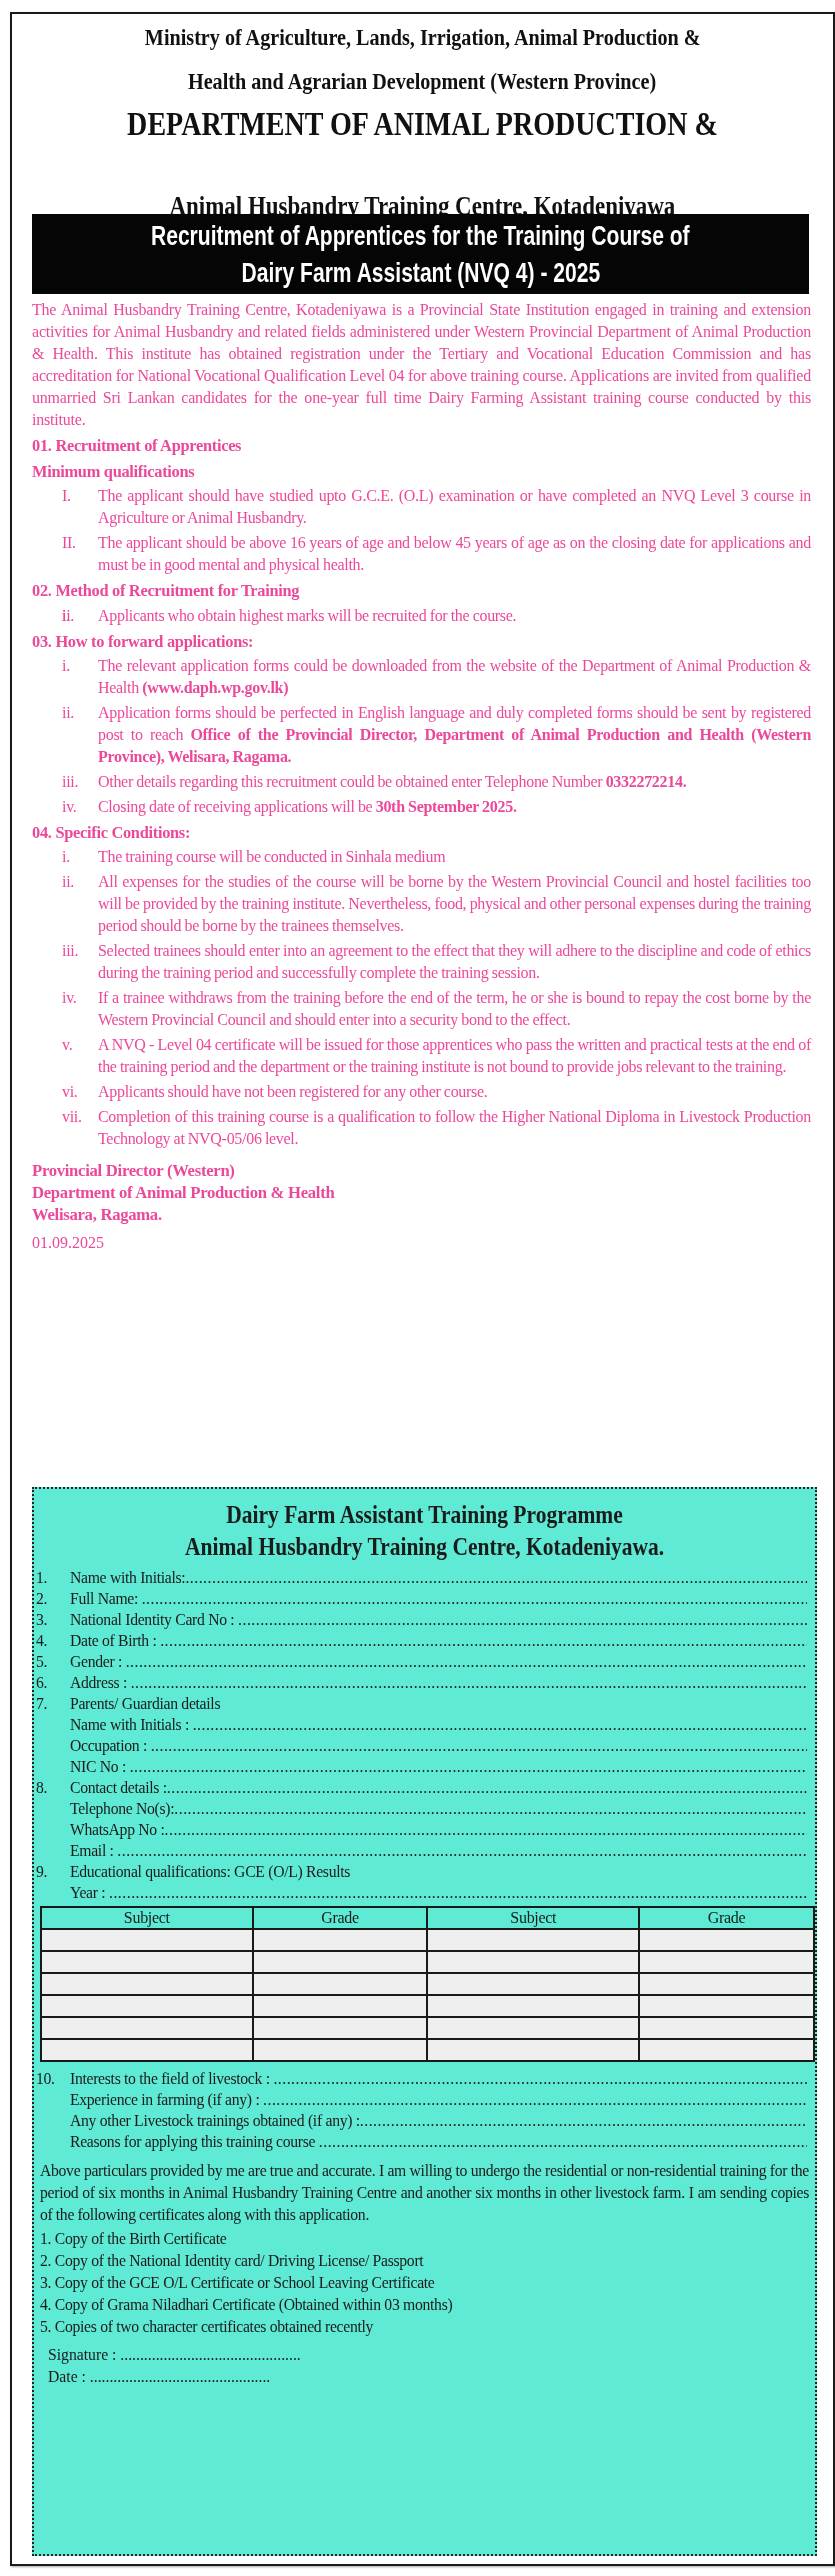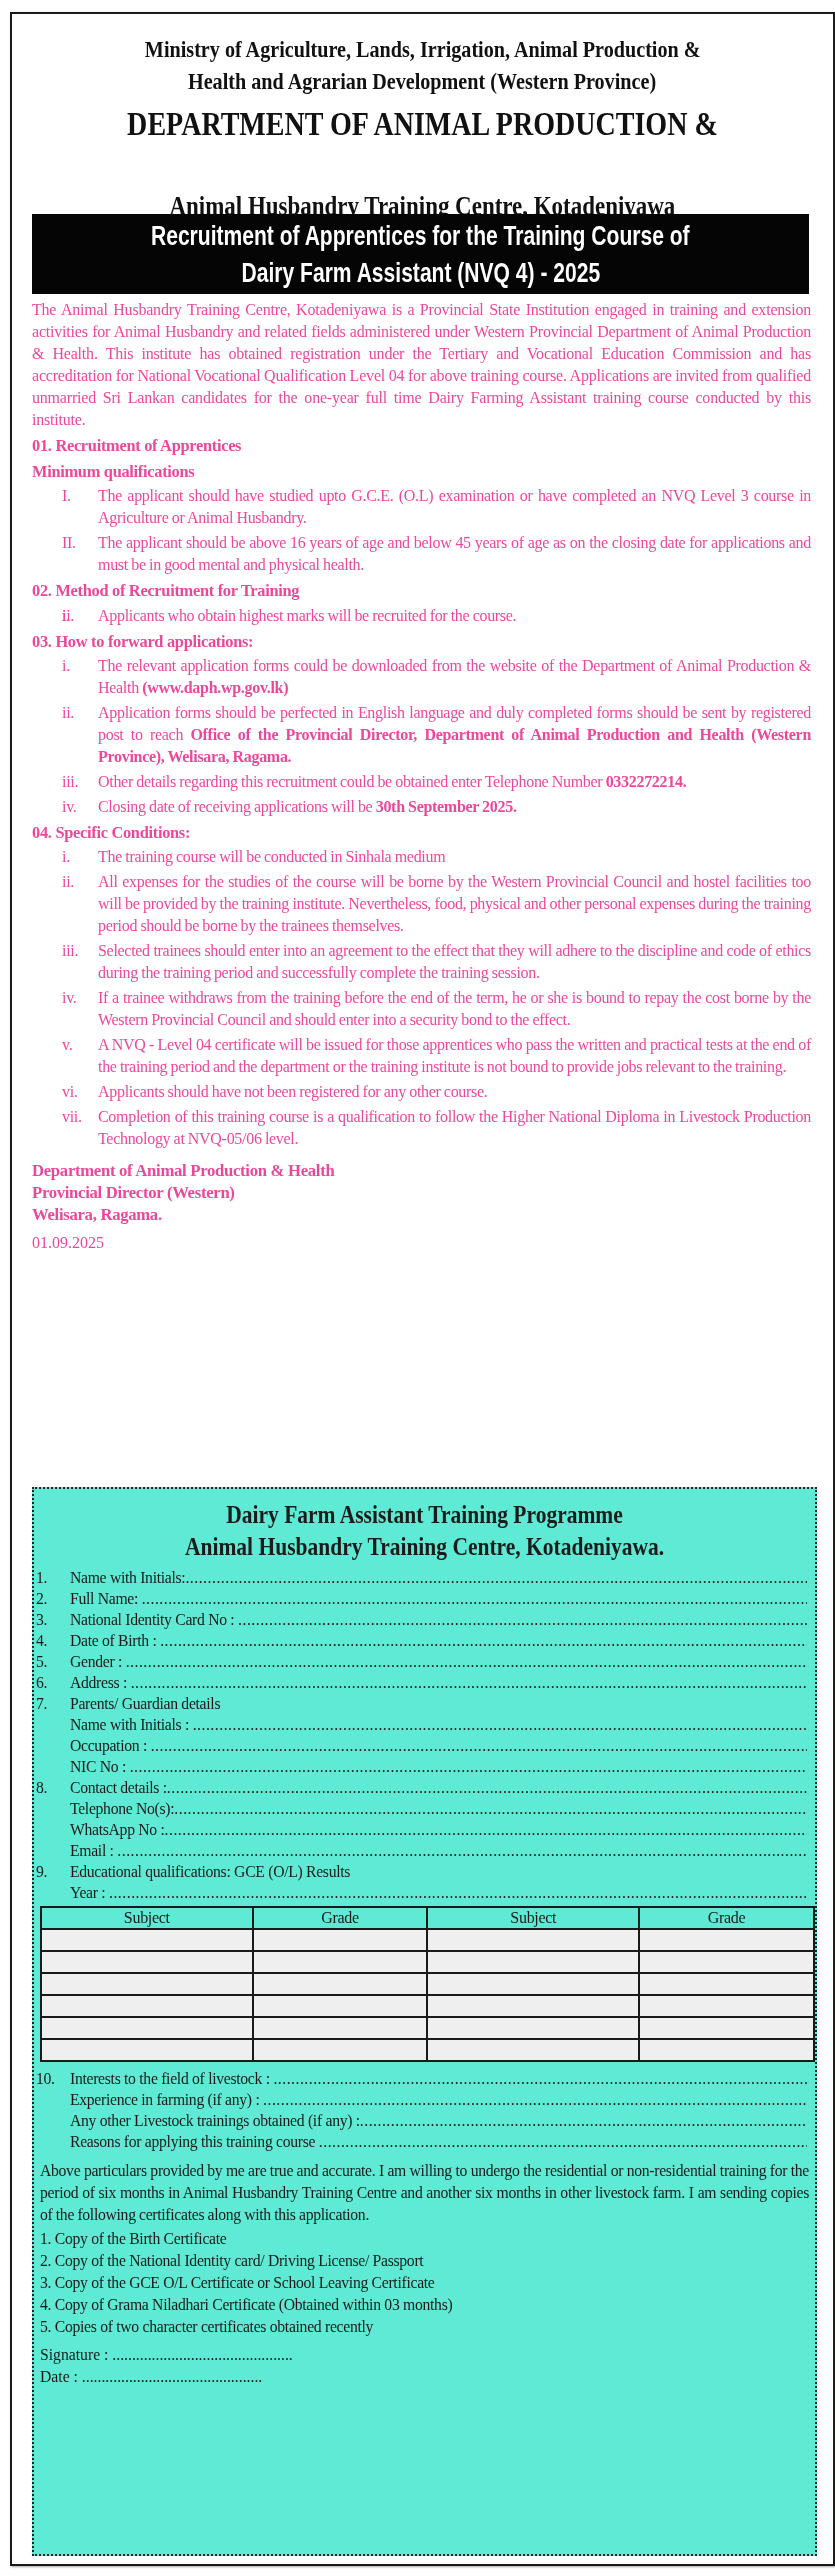--- a/index.html
+++ b/index.html
@@ -7,21 +7,21 @@
   .page {
     position:absolute; left:10px; top:12px; width:821px; height:2550px;
     border:2px solid #1a1a1a; box-shadow:1px 1px 2px rgba(0,0,0,0.35);
     background:#fff;
   }
   .hdr-line {
     position:absolute; left:0; width:821px; text-align:center; white-space:nowrap;
     font-family:"Liberation Serif", serif; font-weight:bold; color:#111;
   }
   .hdr-line span { display:inline-block; transform-origin:center; }
-  .h1 { top:20px; font-size:22.4px; line-height:32px; }
+  .h1 { top:8px; font-size:22.4px; line-height:32px; }
   .h1 span { transform:scaleX(0.9); }
   .h2 { top:52px; font-size:22.4px; line-height:32px; }
   .h2 span { transform:scaleX(0.9); }
   .h3 { top:88px; font-size:33px; line-height:44px; }
   .h3 span { transform:scaleX(0.85); }
   .h4 { top:133px; font-size:33px; line-height:44px; }
   .h4 span { transform:scaleX(0.85); }
   .h5 { top:175px; font-size:28px; line-height:34px; }
   .h5 span { transform:scaleX(0.82); }
 
@@ -65,21 +65,21 @@
   .gtable {
     margin:3px 0 0 6px; width:775px; border-collapse:collapse;
     border:2.5px solid #1a1a1a; font-family:"Liberation Serif", serif;
   }
   .gtable th, .gtable td { border:2px solid #1a1a1a; height:20px; padding:0; }
   .gtable th { font-weight:normal; font-size:16px; line-height:20px; text-align:center; letter-spacing:-0.3px; }
   .gtable td { background:#efefef; }
   .declaration { margin:8px 6px 0 6px; font-size:15.7px; line-height:22px; text-align:justify; letter-spacing:-0.3px; word-spacing:-0.3px; }
   .cert { margin:0 6px; font-size:15.7px; line-height:22px; letter-spacing:-0.3px; }
   .certs { margin-top:2px; }
-  .sig { margin:6px 6px 0 6px; font-size:15.7px; line-height:22px; white-space:nowrap; }
+  .sig { margin:6px 6px 0 14px; font-size:15.7px; line-height:22px; white-space:nowrap; }
 </style>
 </head>
 <body>
 
 <div class="page">
 
   <div class="hdr-line h1"><span>Ministry of Agriculture, Lands, Irrigation, Animal Production &amp;</span></div>
   <div class="hdr-line h2"><span>Health and Agrarian Development  (Western Province)</span></div>
   <div class="hdr-line h3"><span>DEPARTMENT OF ANIMAL PRODUCTION &amp;</span></div>
   <div class="hdr-line h5"><span>Animal Husbandry Training Centre, Kotadeniyawa</span></div>
@@ -118,22 +118,22 @@
       <li class="item"><span class="num">i.</span><span>The training course will be conducted in Sinhala medium</span></li>
       <li class="item"><span class="num">ii.</span><span>All expenses for the studies of the course will be borne by the Western Provincial Council and hostel facilities too will be provided by the training institute. Nevertheless, food, physical and other personal expenses during the training period should be borne by the trainees themselves.</span></li>
       <li class="item"><span class="num">iii.</span><span>Selected trainees should enter into an agreement to the effect that they will adhere to the discipline and code of ethics during the training period and successfully complete the training session.</span></li>
       <li class="item"><span class="num">iv.</span><span>If a trainee withdraws from the training before the end of the term, he or she is bound to repay the cost borne by the Western Provincial Council and should enter into a security bond to the effect.</span></li>
       <li class="item"><span class="num">v.</span><span>A NVQ - Level 04 certificate will be issued for those apprentices who pass the written and practical tests at the end of the training period and the department or the training institute is not bound to provide jobs relevant to the training.</span></li>
       <li class="item"><span class="num">vi.</span><span>Applicants should have not been registered for any other course.</span></li>
       <li class="item"><span class="num">vii.</span><span>Completion of this training course is a qualification to follow the Higher National Diploma in Livestock Production Technology at NVQ-05/06 level.</span></li>
     </ul>
 
     <div class="sign-block">
+      <div>Provincial Director (Western)</div>
       <div>Department of Animal Production &amp; Health</div>
-      <div>Provincial Director (Western)</div>
       <div>Welisara, Ragama.</div>
     </div>
     <div class="date-line">01.09.2025</div>
   </div>
 
   <div class="form">
     <div class="form-title t1"><span>Dairy Farm Assistant Training Programme</span></div>
     <div class="form-title"><span>Animal Husbandry Training Centre, Kotadeniyawa.</span></div>
 
     <div id="fields1" style="margin-top:4px;">

